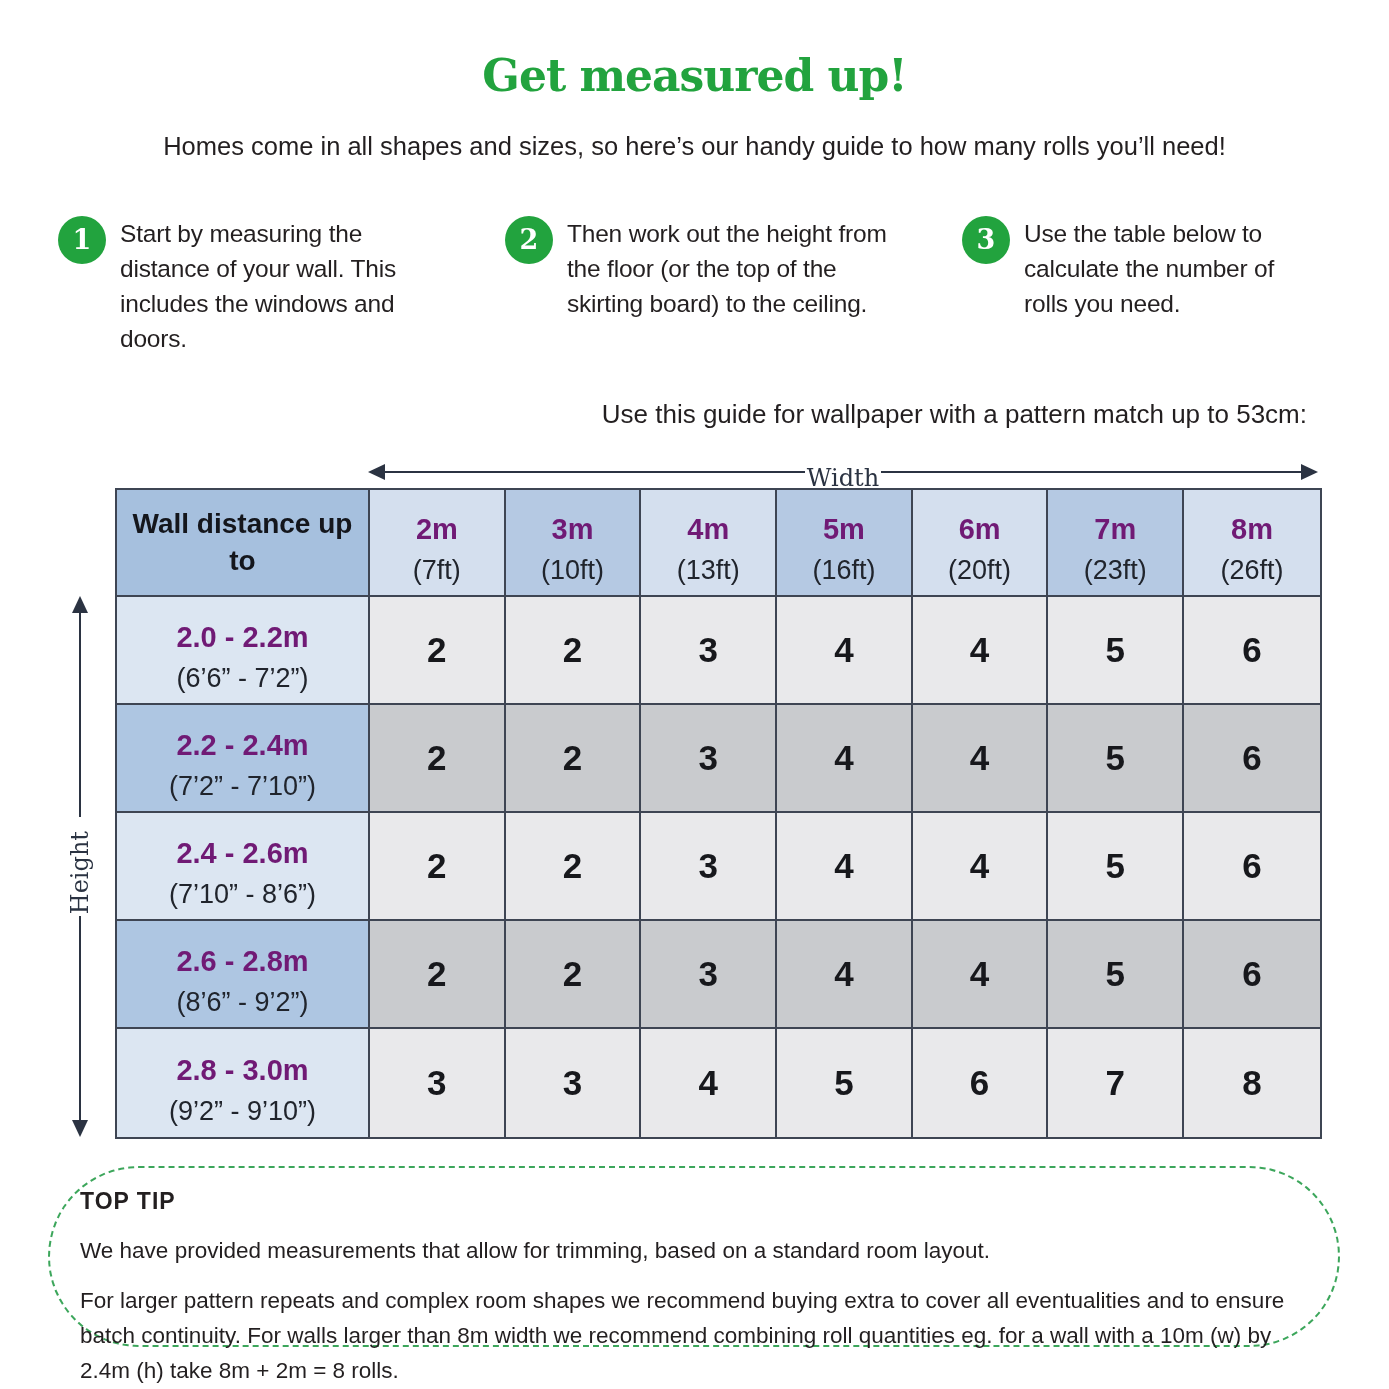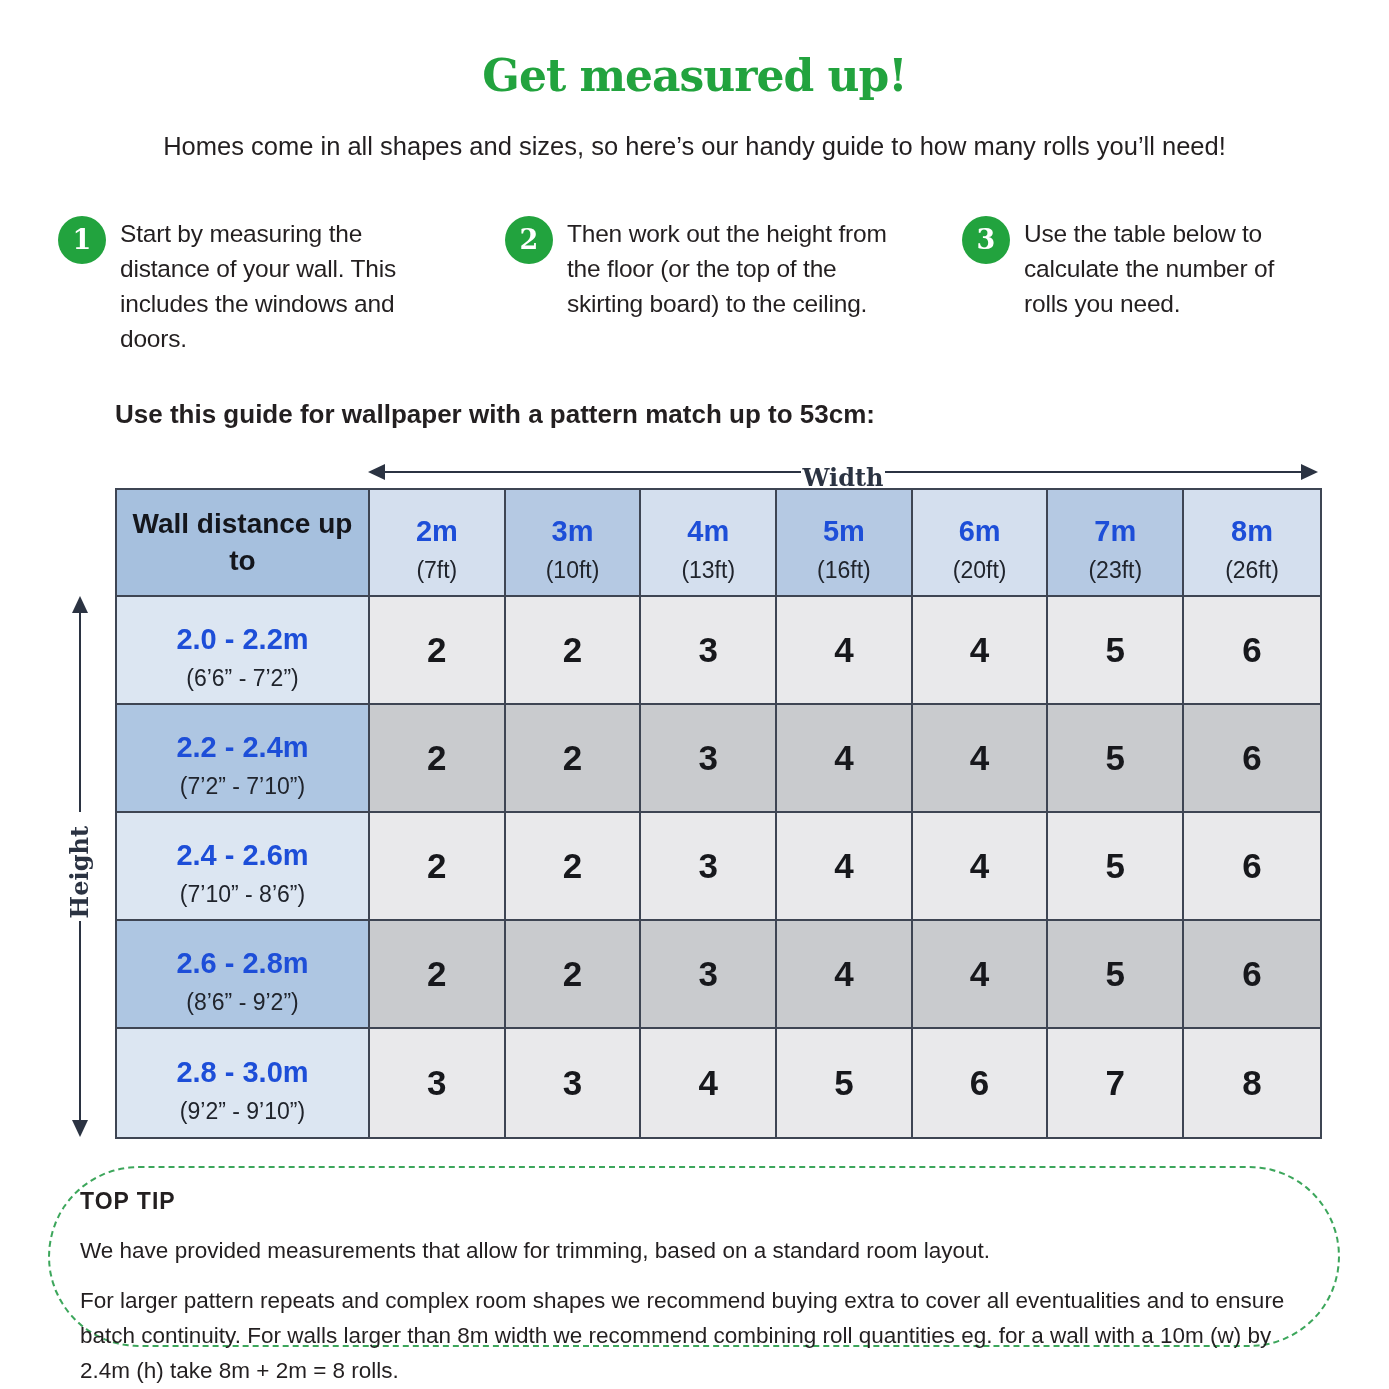--- a/index.html
+++ b/index.html
@@ -40,32 +40,32 @@
     flex: 0 0 48px; width: 48px; height: 48px; border-radius: 50%;
     background: var(--green); color: #ffffff;
     display: flex; align-items: center; justify-content: center;
     font-family: "DejaVu Serif", serif; font-weight: bold; font-size: 27px;
     padding-bottom: 2px;
   }
   .step-text { font-size: 24.5px; line-height: 35px; color: var(--ink); letter-spacing: -0.2px; }
 
   
   .table-caption {
-    position: absolute; left: 115px; width: 1203px; top: 399px;
-    text-align: left; font-weight: bold; font-size: 26px; color: var(--ink);
+    position: absolute; left: 104px; width: 1203px; top: 399px;
+    text-align: right; font-weight: normal; font-size: 26px; color: var(--ink);
   }
 
   
   .width-arrow {
     position: absolute; left: 368px; top: 460px; width: 950px; height: 24px;
     display: flex; align-items: center;
   }
   .width-arrow .line { flex: 1; height: 2.5px; background: var(--arrow); }
   .arrow-label {
-    font-family: "DejaVu Serif", serif; font-weight: bold; font-size: 24px;
+    font-family: "DejaVu Serif", serif; font-weight: normal; font-size: 24px;
     color: var(--arrow); padding: 0 2px; line-height: 1; margin-top: 12px;
   }
   .ah-left  { width: 0; height: 0; border-top: 8px solid transparent; border-bottom: 8px solid transparent; border-right: 17px solid var(--arrow); }
   .ah-right { width: 0; height: 0; border-top: 8px solid transparent; border-bottom: 8px solid transparent; border-left: 17px solid var(--arrow); }
 
   .height-arrow {
     position: absolute; left: 64px; top: 596px; width: 32px; height: 541px;
     display: flex; flex-direction: column; align-items: center;
   }
   .height-arrow .line { flex: 1; width: 2.5px; background: var(--arrow); }
@@ -96,22 +96,22 @@
 
   .hdr-corner { background: var(--hdr-corner); }
   .hdr-light  { background: var(--hdr-light); }
   .hdr-dark   { background: var(--hdr-dark); }
   .row-light  { background: var(--row-light); }
   .row-dark   { background: var(--row-dark); }
   .val-light  { background: var(--cell-light); }
   .val-dark   { background: var(--cell-dark); }
 
   .corner-label { font-weight: bold; font-size: 28px; line-height: 1.3; padding: 0 14px; color: #14161c; }
-  .cell .metric   { font-weight: bold; font-size: 29px; color: #1d4ed8; margin-top: 14px; }
-  .cell .imperial { font-size: 23px; margin-top: 9px; color: #20242c; }
+  .cell .metric   { font-weight: bold; font-size: 29px; color: #701a75; margin-top: 14px; }
+  .cell .imperial { font-size: 27px; margin-top: 9px; color: #20242c; }
   .cell.value     { font-weight: bold; font-size: 35px; color: #17181c; }
 
   
   .top-tip {
     position: absolute; left: 48px; top: 1166px; width: 1292px; height: 181px;
     border: 2px dashed var(--tip-green);
     border-radius: 91px;
     text-align: left;
     padding: 20px 30px 0 30px;
   }

